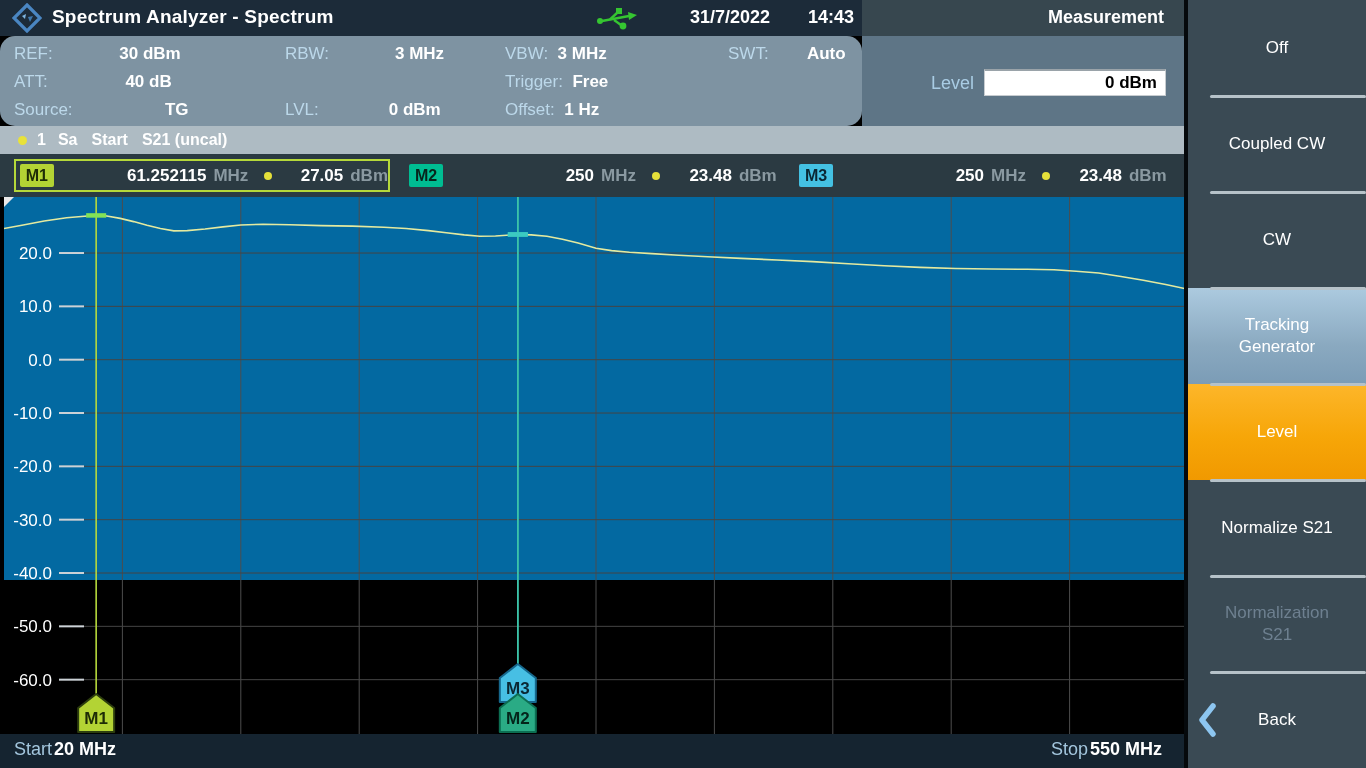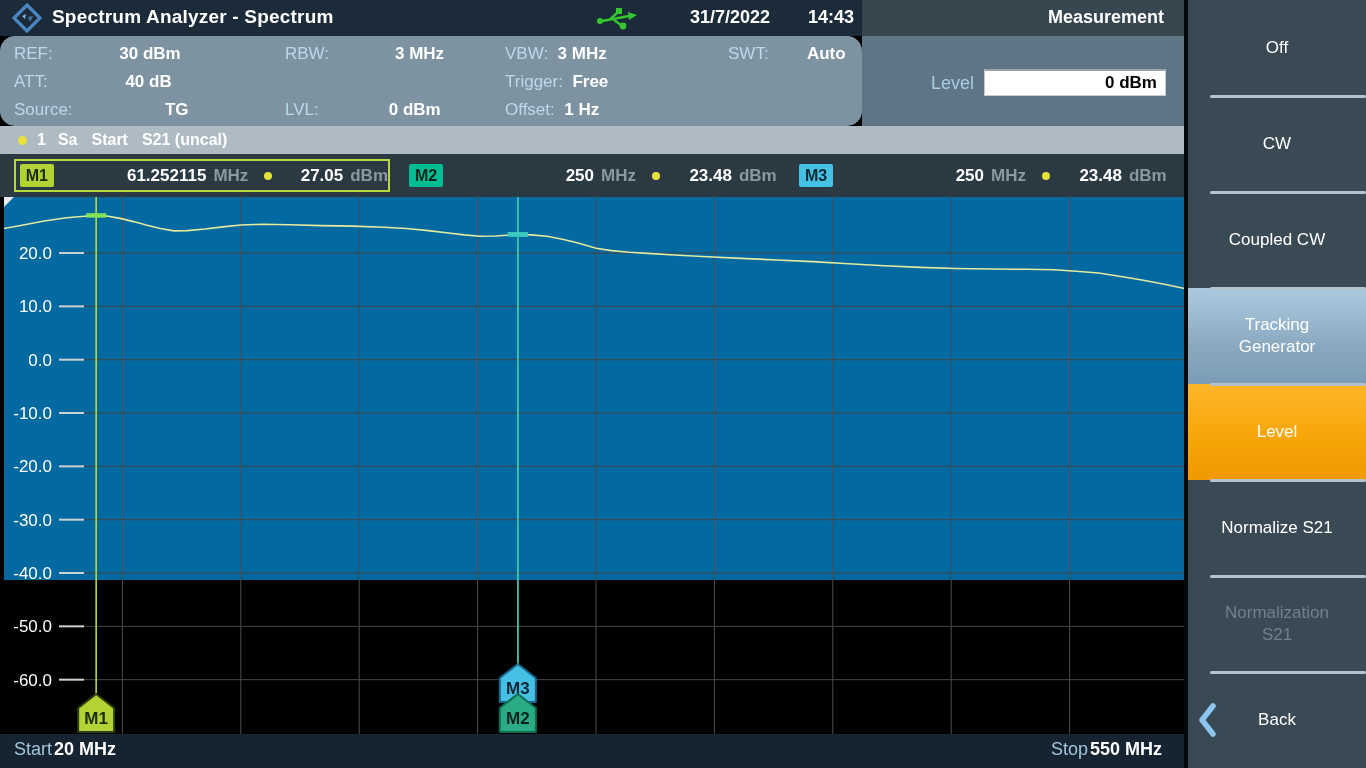--- a/index.html
+++ b/index.html
@@ -228,24 +228,24 @@
     </div>
   </div>
 
   <div class="gap"></div>
 
   <div class="sidebar">
     <div class="sbtn">
         <span class="lab">Off</span>
       </div>
     <div class="sbtn">
+        <span class="lab">Coupled CW</span>
+      </div>
+    <div class="sbtn">
         <span class="lab">CW</span>
-      </div>
-    <div class="sbtn">
-        <span class="lab">Coupled CW</span>
       </div>
     <div class="sbtn selected">
         <span class="lab">Tracking Generator</span>
       </div>
     <div class="sbtn active">
         <span class="lab">Level</span>
       </div>
     <div class="sbtn">
         <span class="lab">Normalize S21</span>
       </div>

